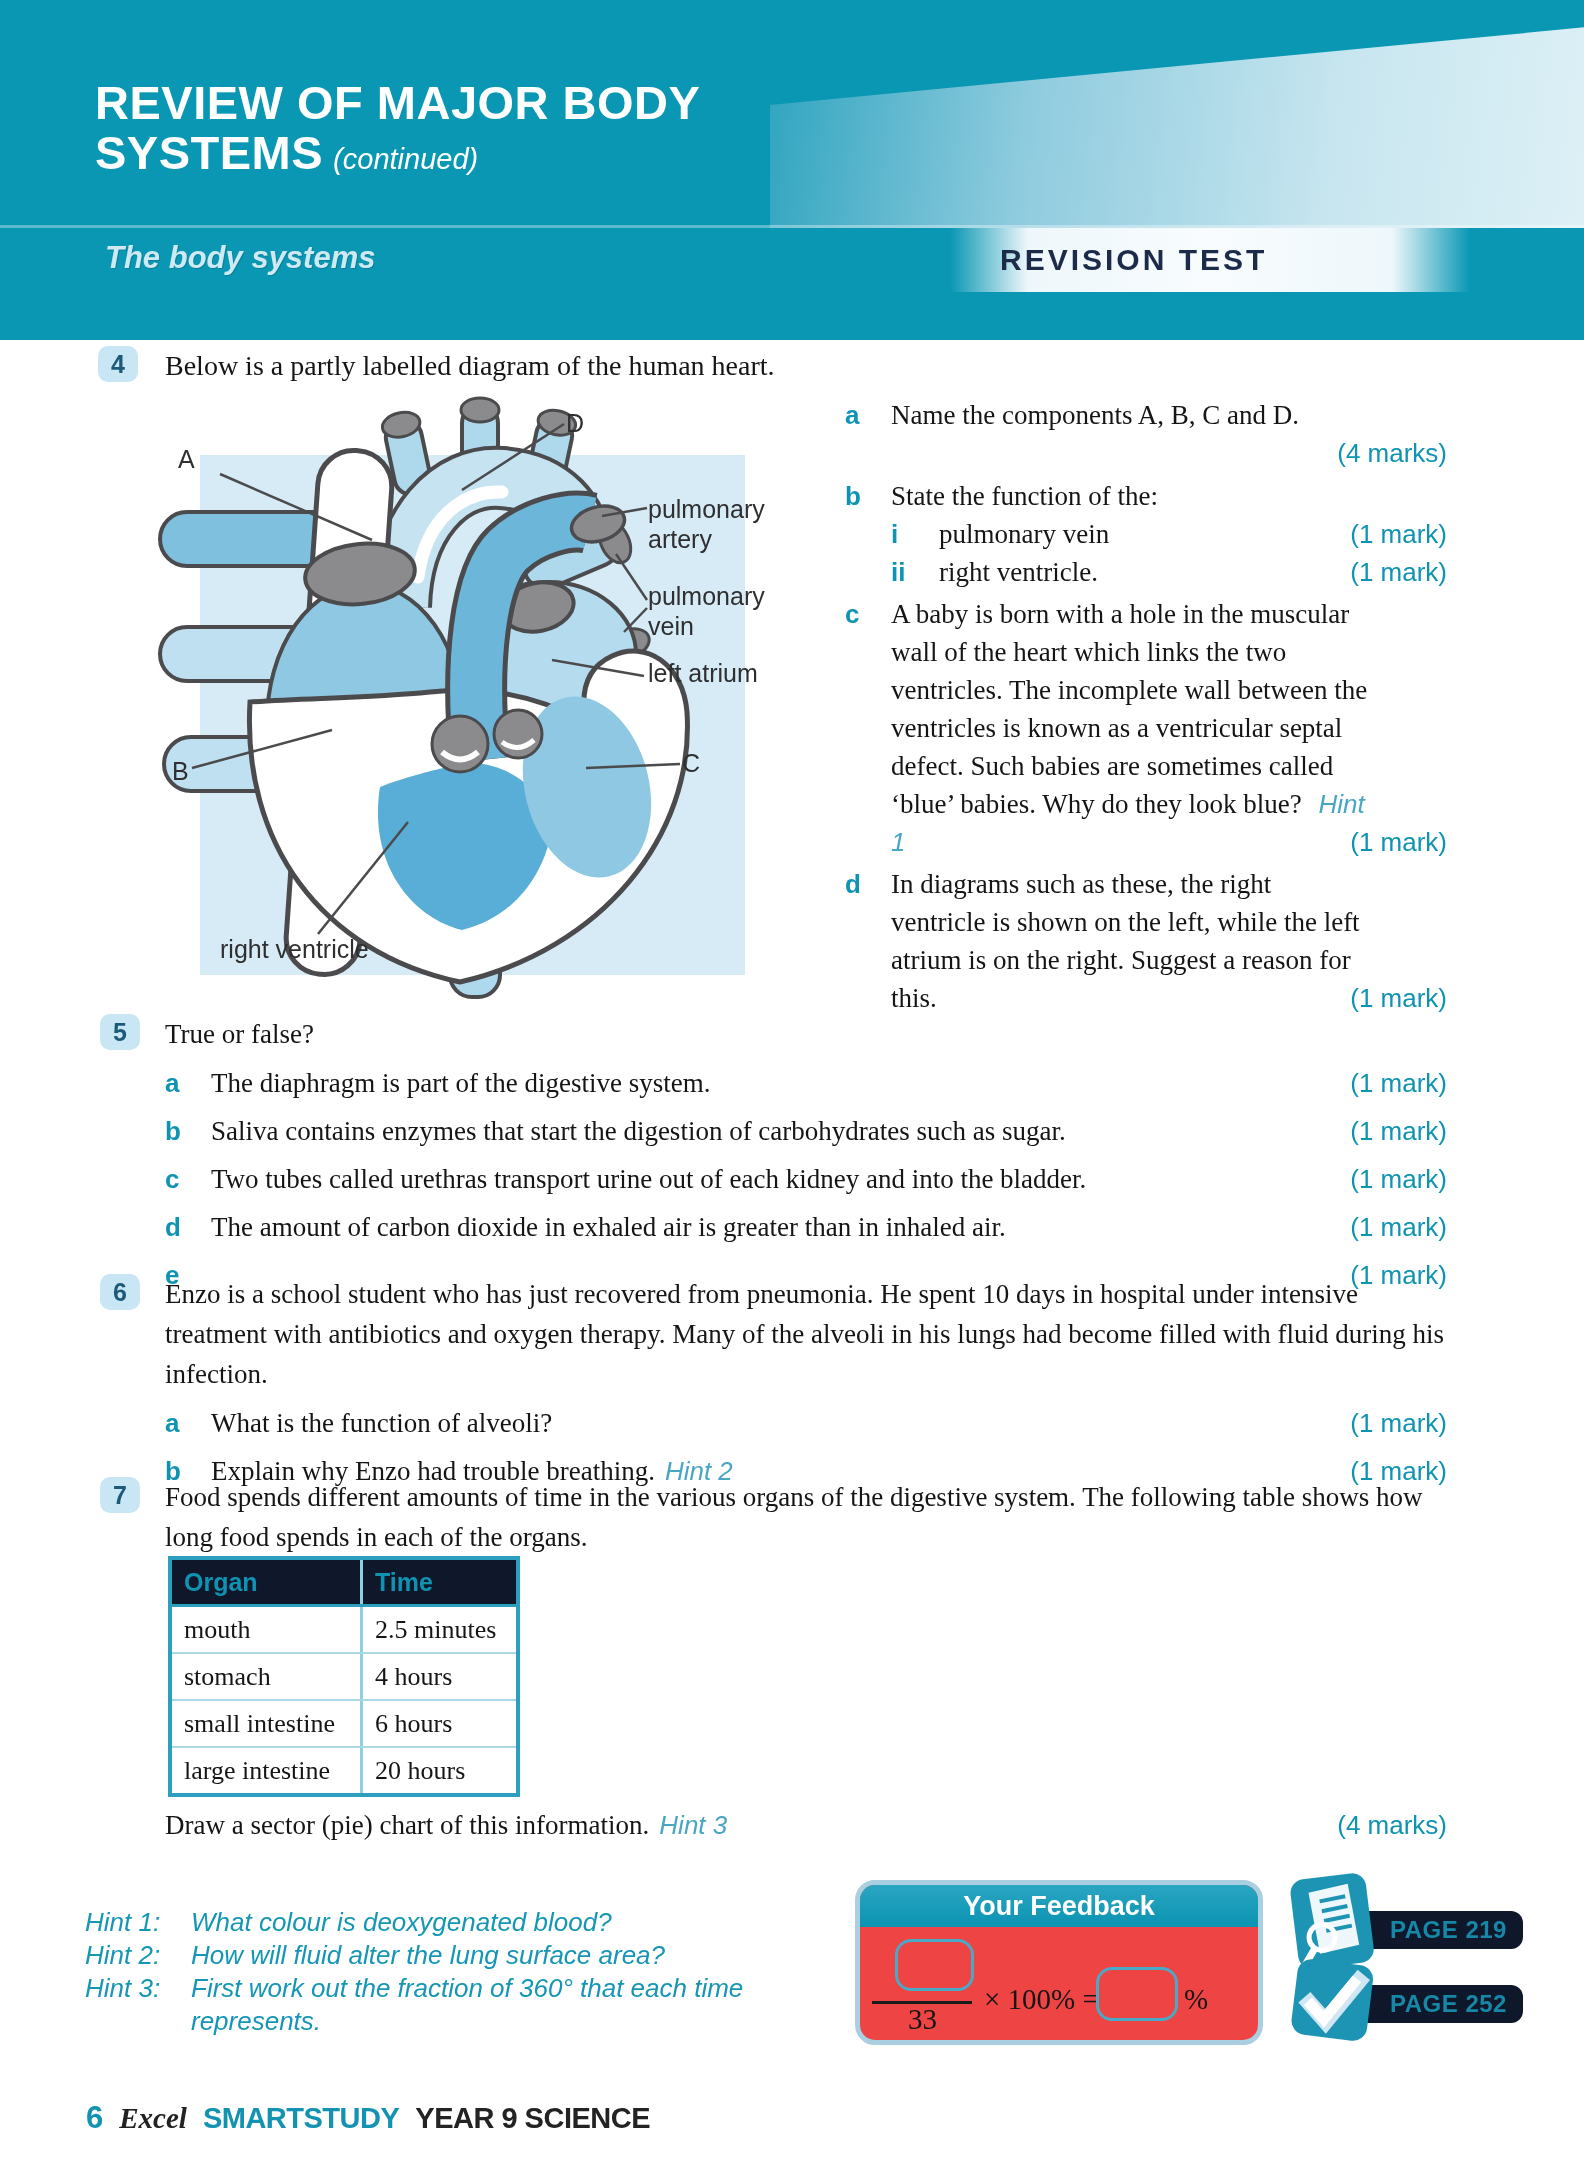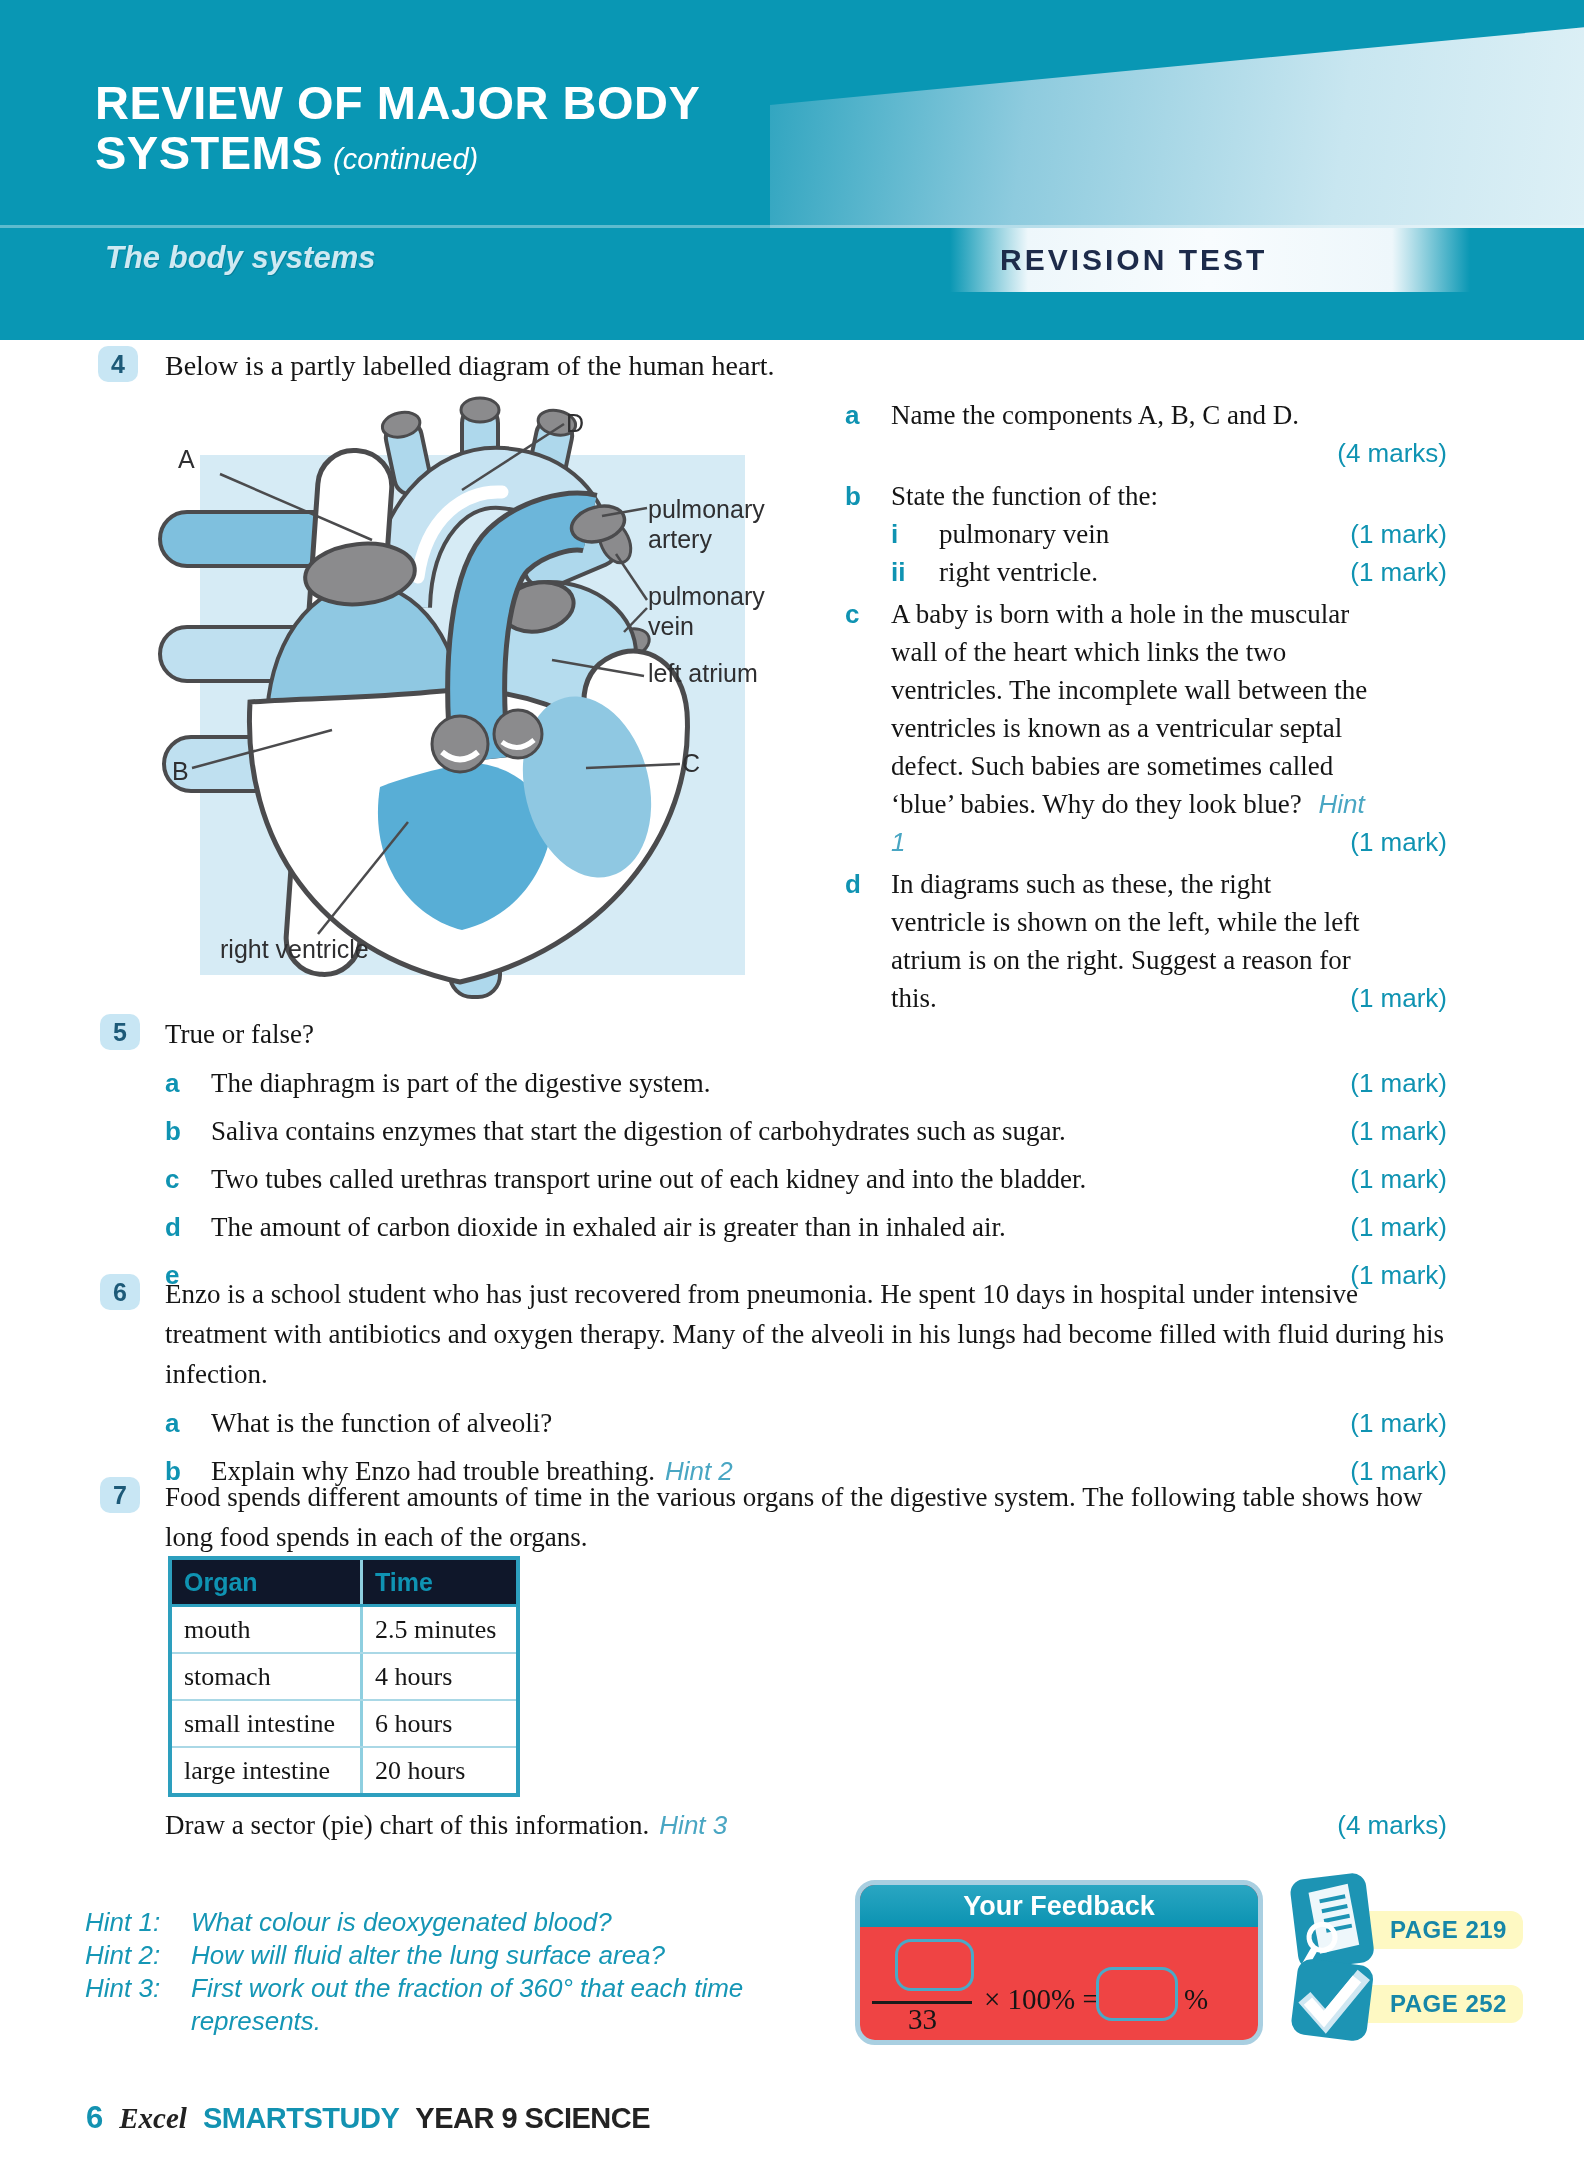--- a/index.html
+++ b/index.html
@@ -78,21 +78,21 @@
            font-family:"Liberation Sans",sans-serif;font-weight:700;font-size:27px;color:#ffffff;
            text-align:center;line-height:42px;}
   .fb-body{position:relative;height:113px;}
   .fb-box1{position:absolute;left:35px;top:12px;width:79px;height:52px;border:3px solid #4aa9c7;border-radius:16px;box-sizing:border-box;}
   .fb-line{position:absolute;left:12px;top:74px;width:100px;height:3px;background:#1b1b1b;}
   .fb-den{position:absolute;left:48px;top:76px;font-size:29px;}
   .fb-op{position:absolute;left:124px;top:56px;font-size:29px;}
   .fb-box2{position:absolute;left:236px;top:40px;width:82px;height:54px;border:3px solid #4aa9c7;border-radius:16px;box-sizing:border-box;}
   .fb-pct{position:absolute;left:324px;top:56px;font-size:29px;}
   
-  .pageref-badge{position:absolute;height:38px;border-radius:12px;background:#fef9c3;
+  .pageref-badge{position:absolute;height:38px;border-radius:12px;background:#0f172a;
                  font-family:"Liberation Sans",sans-serif;font-weight:700;font-size:24px;color:#1787a8;
                  line-height:38px;padding:0 16px 0 40px;letter-spacing:0.5px;}
   .pr1{left:1350px;top:1911px;}
   .pr2{left:1350px;top:1985px;}
   .pageref-icon{position:absolute;}
   .ic1{left:1282px;top:1868px;}
   .ic2{left:1280px;top:1950px;}
   
   .footer{position:absolute;left:86px;top:2085px;display:flex;align-items:baseline;gap:16px;}
   .f-num{font-family:"Liberation Sans",sans-serif;font-weight:700;font-size:31px;color:#1392b1;}

